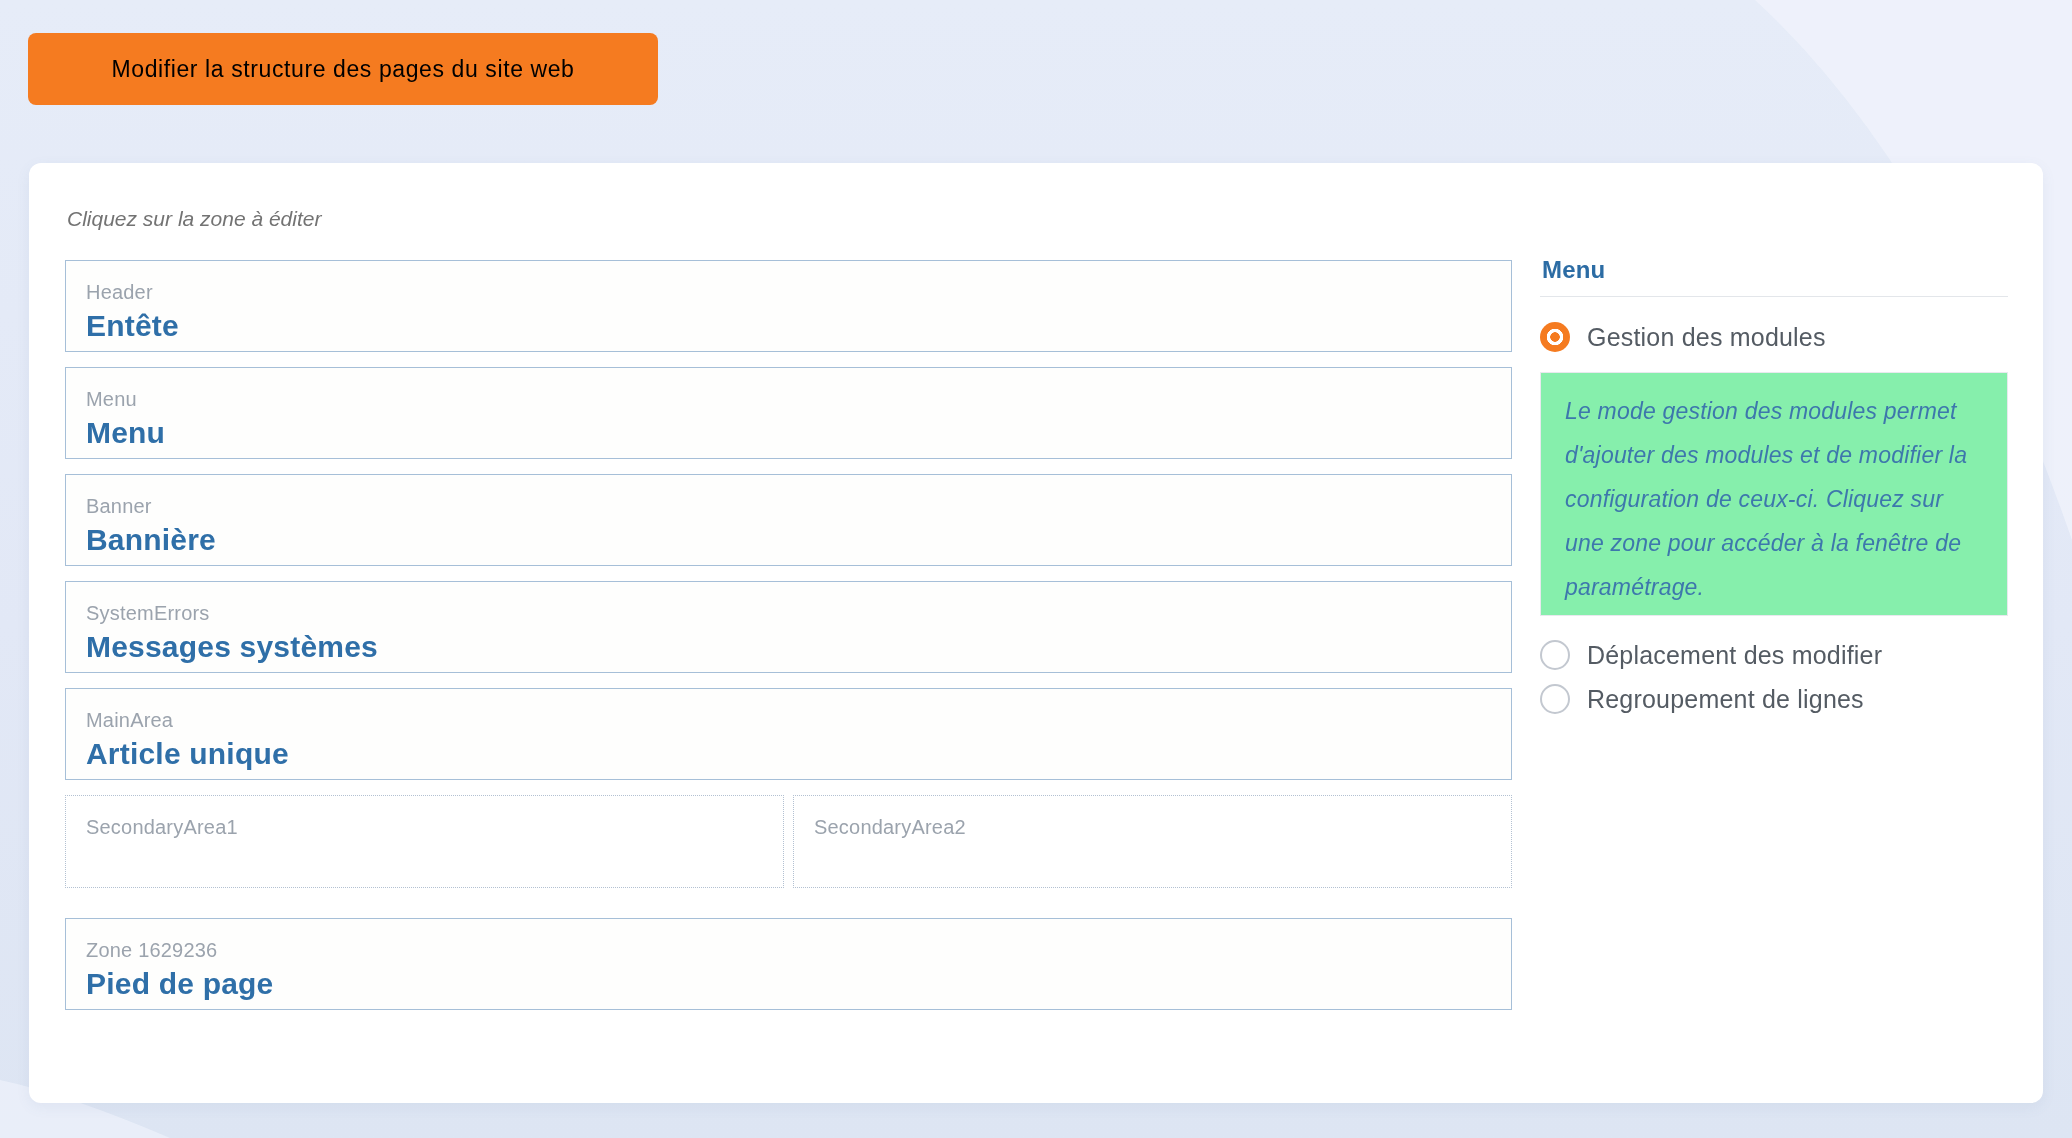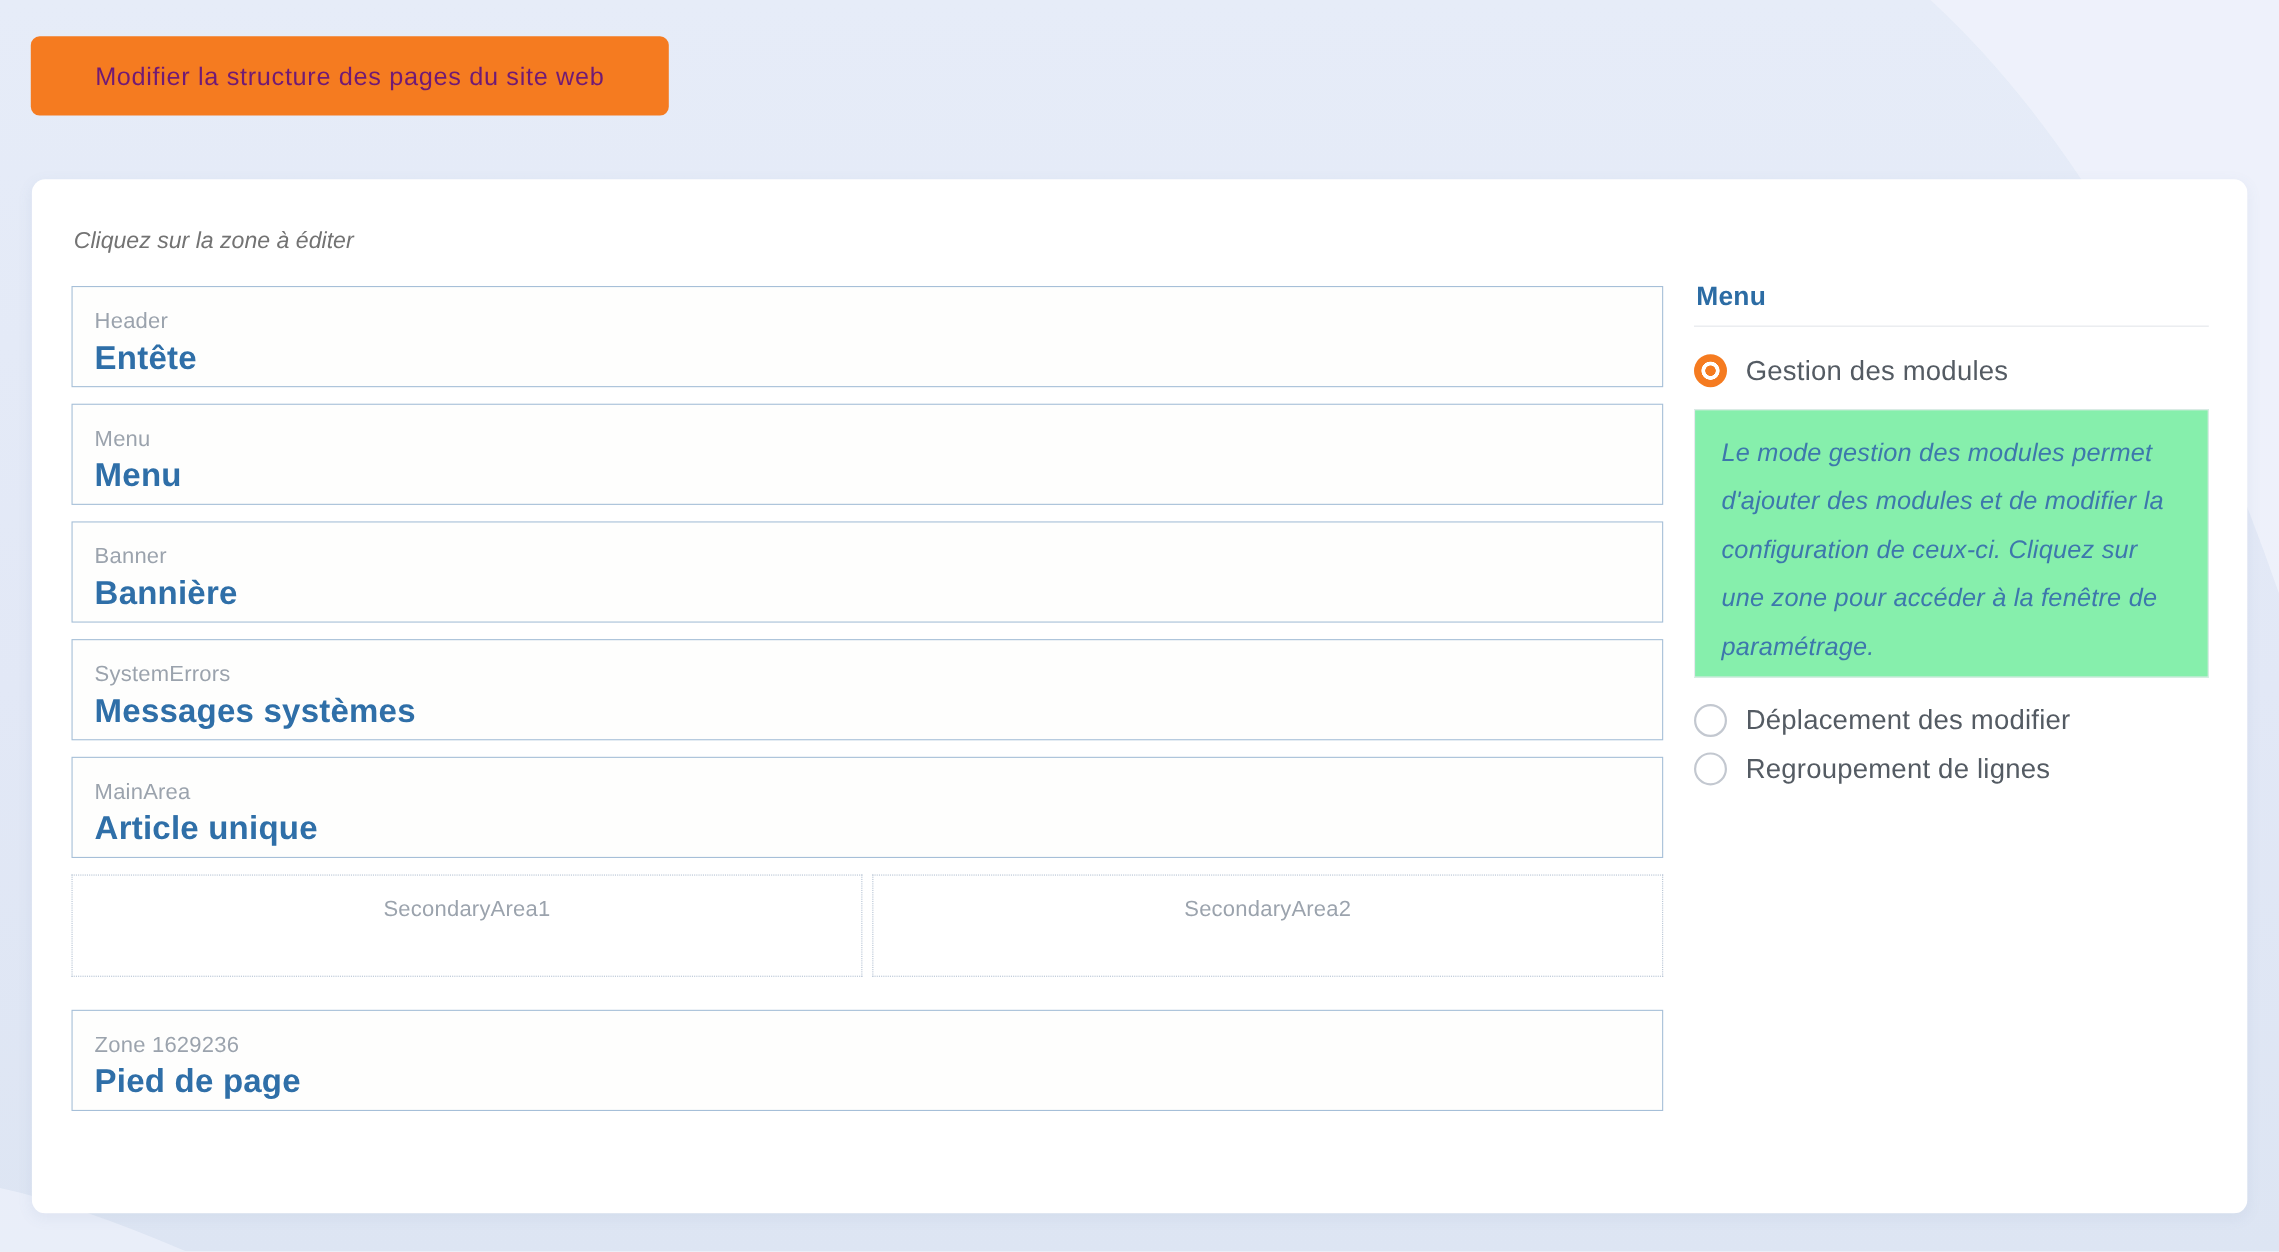--- a/index.html
+++ b/index.html
@@ -17,24 +17,24 @@
   .bg-decor {
     position: absolute;
     inset: 0;
     z-index: 0;
     pointer-events: none;
   }
   .edit-btn {
     position: absolute;
     left: 28px;
     top: 33px;
-    width: 580px;
+    width: 630px;
     height: 72px;
     background: #f57b20;
-    color: #701a75;
+    color: #000000;
     border: none;
     border-radius: 8px;
     font-size: 23px;
     letter-spacing: 0.6px;
     font-family: "Liberation Sans", sans-serif;
     cursor: pointer;
     z-index: 2;
     text-align: center;
   }
   .card {
@@ -87,21 +87,20 @@
   .secondary-row {
     display: flex;
     gap: 9px;
     margin-bottom: 15px;
   }
   .zone.dotted {
     flex: 1;
     height: 93px;
     border: 1px dotted #b3c1d2;
     background: transparent;
-    text-align: center;
   }
   .zone.footer-zone { margin-bottom: 0; }
   .modes-panel { width: 468px; flex: none; padding-top: 0; }
   .modes-heading {
     font-size: 24px;
     font-weight: bold;
     color: #2c6ca4;
     margin: -4px 0 12px 2px;
     letter-spacing: 0.2px;
   }

